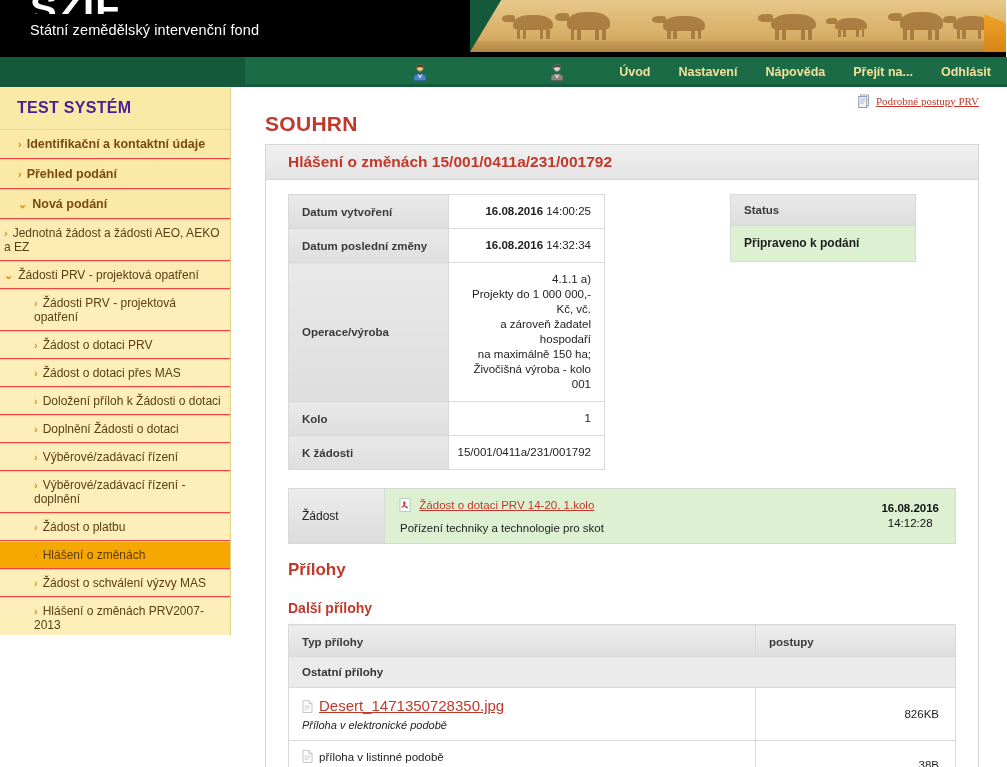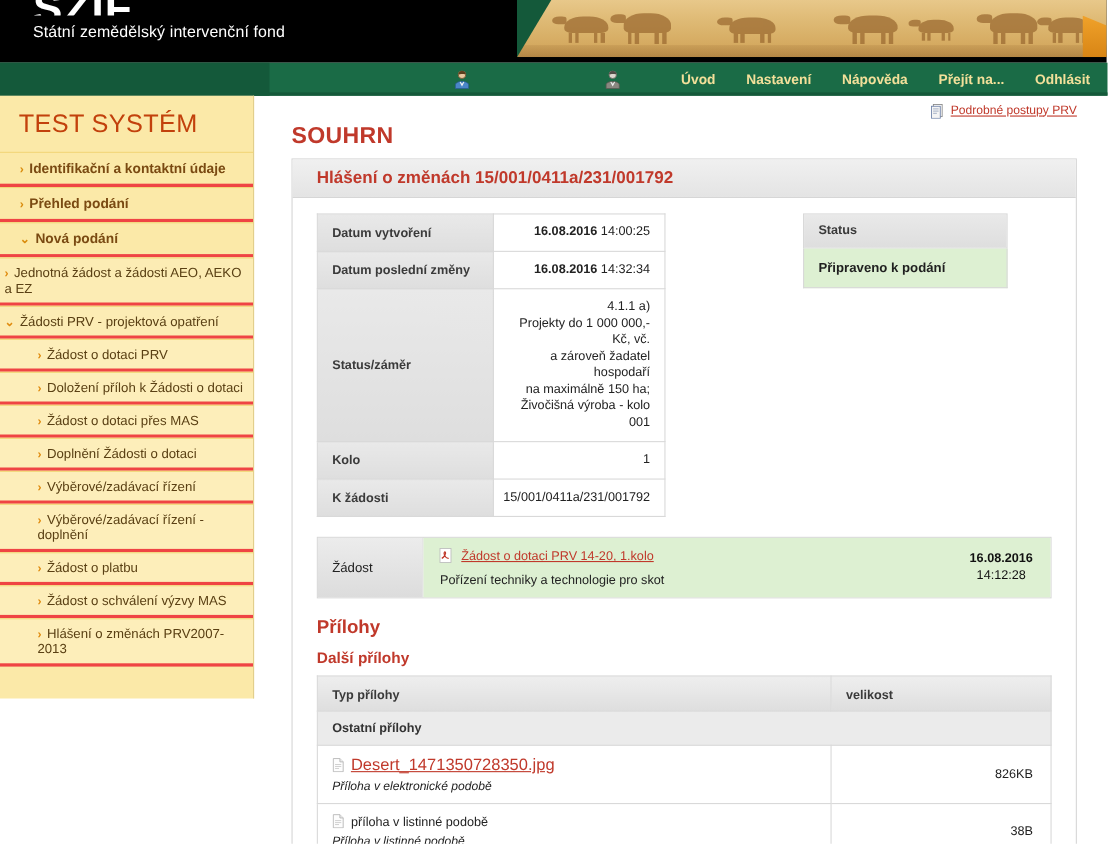--- a/index.html
+++ b/index.html
@@ -107,28 +107,28 @@
   #layout { position:relative; width:1007px; height:677px; }
 
   
   #sidebar {
     position:absolute; left:0; top:0; width:231px; height:548px;
     background:#fbe9a8;
     border-right:1px solid #e2cf8c;
     overflow:hidden;
   }
   #sidebar-title {
-    font-size:23px; font-weight:normal; color:#c2410c;
+    font-size:16px; font-weight:bold; color:#4c1d95;
     padding:12px 0 12px 17px; letter-spacing:.3px;
     font-family:"Liberation Sans", sans-serif;
   }
   .side-item {
     position:relative;
     border-top:1px solid #f2d679;
-    border-bottom:3px solid #ef4444;
+    border-bottom:1px solid #ef4444;
     cursor:pointer;
     background:#fbe9a8;
   }
   .side-item.lvl1 {
     padding:7px 8px 7px 18px;
     font-weight:bold; font-size:12.5px; color:#7a4a12;
   }
   .side-item.lvl2 {
     padding:6px 8px 6px 4px;
     font-size:12px; color:#5a4014; background:#fcecb4;
@@ -149,21 +149,21 @@
   .side-item.lvl1 .arw { color:#d98b0c; }
   .side-item .txt { display:inline; }
 
   
   #main {
     position:absolute; left:231px; top:0; right:0; height:677px;
     padding:0 28px 0 34px;
   }
   #toplink-row {
     display:flex; justify-content:flex-end; align-items:center;
-    padding-top:7px; height:20px;
+    padding-top:7px; height:20px;font-family:Liberation Serif, serif;
   }
   #toplink-row a {
     color:#c0392b; font-size:11px; text-decoration:underline;
   }
   #doc-icon { display:inline-block; width:13px; height:14px; margin-right:5px; vertical-align:-3px; }
 
   #page-title {
     color:#c0392b; font-size:21px; font-weight:bold;
     margin:5px 0 8px 0; letter-spacing:.3px;
   }
@@ -230,21 +230,21 @@
   #zadost-left a {
     color:#c0392b; font-size:11.5px; text-decoration:underline;
   }
   #pdf-icon { display:inline-block; width:12px; height:14px; margin-right:5px; vertical-align:-3px; }
   #zadost-desc { font-size:11.5px; color:#222; margin-top:10px; padding-left:1px; }
   #zadost-date { text-align:center; font-size:11.5px; color:#111; line-height:15px; }
   #zadost-date .d { font-weight:bold; }
 
   
   #prilohy-h1 { color:#c0392b; font-size:17px; font-weight:bold; margin:16px 0 0 0; }
-  #prilohy-h2 { color:#c0392b; font-size:14px; font-weight:bold; margin:10px 0 8px 0; }
+  #prilohy-h2 { color:#c0392b; font-size:14px; font-weight:bold; margin:20px 0 8px 0; }
 
   #att-table { width:100%; border-collapse:collapse; }
   #att-table th {
     background:linear-gradient(to bottom,#eeeeee,#dedede);
     border:1px solid #d9d9d9;
     text-align:left; font-size:11.5px; font-weight:bold; color:#3a3a3a;
     padding:11px 0 8px 13px;
   }
   #att-table th.sz { width:200px; }
   #att-table td.grp {
@@ -362,27 +362,29 @@
 <div id="layout">
 
   <div id="sidebar">
     <div id="sidebar-title">TEST SYSTÉM</div>
     <div id="sidebar-items">
         <div class="side-item lvl1"><span class="arw">›</span><span class="txt">Identifikační a kontaktní údaje</span></div>
         <div class="side-item lvl1"><span class="arw">›</span><span class="txt">Přehled podání</span></div>
         <div class="side-item lvl1"><span class="arw">⌄</span><span class="txt">Nová podání</span></div>
         <div class="side-item lvl2"><span class="arw">›</span><span class="txt">Jednotná žádost a žádosti AEO, AEKO a EZ</span></div>
         <div class="side-item lvl2"><span class="arw">⌄</span><span class="txt">Žádosti PRV - projektová opatření</span></div>
+        <div class="side-item lvl3"><span class="arw">›</span><span class="txt">Žádosti PRV - projektová opatření</span></div>
         <div class="side-item lvl3"><span class="arw">›</span><span class="txt">Žádost o dotaci PRV</span></div>
+        <div class="side-item lvl3"><span class="arw">›</span><span class="txt">Žádost o dotaci přes MAS</span></div>
         <div class="side-item lvl3"><span class="arw">›</span><span class="txt">Doložení příloh k Žádosti o dotaci</span></div>
-        <div class="side-item lvl3"><span class="arw">›</span><span class="txt">Žádost o dotaci přes MAS</span></div>
         <div class="side-item lvl3"><span class="arw">›</span><span class="txt">Doplnění Žádosti o dotaci</span></div>
         <div class="side-item lvl3"><span class="arw">›</span><span class="txt">Výběrové/zadávací řízení</span></div>
         <div class="side-item lvl3"><span class="arw">›</span><span class="txt">Výběrové/zadávací řízení - doplnění</span></div>
         <div class="side-item lvl3"><span class="arw">›</span><span class="txt">Žádost o platbu</span></div>
+        <div class="side-item lvl3 active"><span class="arw">›</span><span class="txt">Hlášení o změnách</span></div>
         <div class="side-item lvl3"><span class="arw">›</span><span class="txt">Žádost o schválení výzvy MAS</span></div>
         <div class="side-item lvl3"><span class="arw">›</span><span class="txt">Hlášení o změnách PRV2007-2013</span></div>
       </div>
   </div>
 
   <div id="main">
 
     <div id="toplink-row">
       <span id="doc-icon">
         <svg viewBox="0 0 13 14" width="13" height="14">
@@ -406,21 +408,21 @@
             <tbody id="info-tbody">
                 <tr>
                   <td class="lbl">Datum vytvoření</td>
                   <td class="val"><b>16.08.2016</b> 14:00:25</td>
                 </tr>
                 <tr>
                   <td class="lbl">Datum poslední změny</td>
                   <td class="val"><b>16.08.2016</b> 14:32:34</td>
                 </tr>
                 <tr>
-                  <td class="lbl">Status/záměr</td>
+                  <td class="lbl">Operace/výroba</td>
                   <td class="val">4.1.1 a)<br>Projekty do 1 000 000,- Kč, vč.<br>a zároveň žadatel hospodaří<br>na maximálně 150 ha;<br>Živočišná výroba - kolo 001</td>
                 </tr>
                 <tr>
                   <td class="lbl">Kolo</td>
                   <td class="val">1</td>
                 </tr>
                 <tr>
                   <td class="lbl">K žádosti</td>
                   <td class="val">15/001/0411a/231/001792</td>
                 </tr>
@@ -455,21 +457,21 @@
           </div>
         </div>
 
         <div id="prilohy-h1">Přílohy</div>
         <div id="prilohy-h2">Další přílohy</div>
 
         <table id="att-table">
           <thead>
             <tr>
               <th>Typ přílohy</th>
-              <th class="sz">velikost</th>
+              <th class="sz">postupy</th>
             </tr>
           </thead>
           <tbody id="att-tbody">
               <tr>
                 <td class="grp" colspan="2">Ostatní přílohy</td>
               </tr>
               <tr>
                 <td class="cell">
                   <div class="att-name"><span class="file-icon"><svg viewBox="0 0 11 13" width="11" height="13">
                         <path d="M1 .6h6l3 3v9H1z" fill="#fdfdfd" stroke="#b5b5b5" stroke-width=".8"></path>

